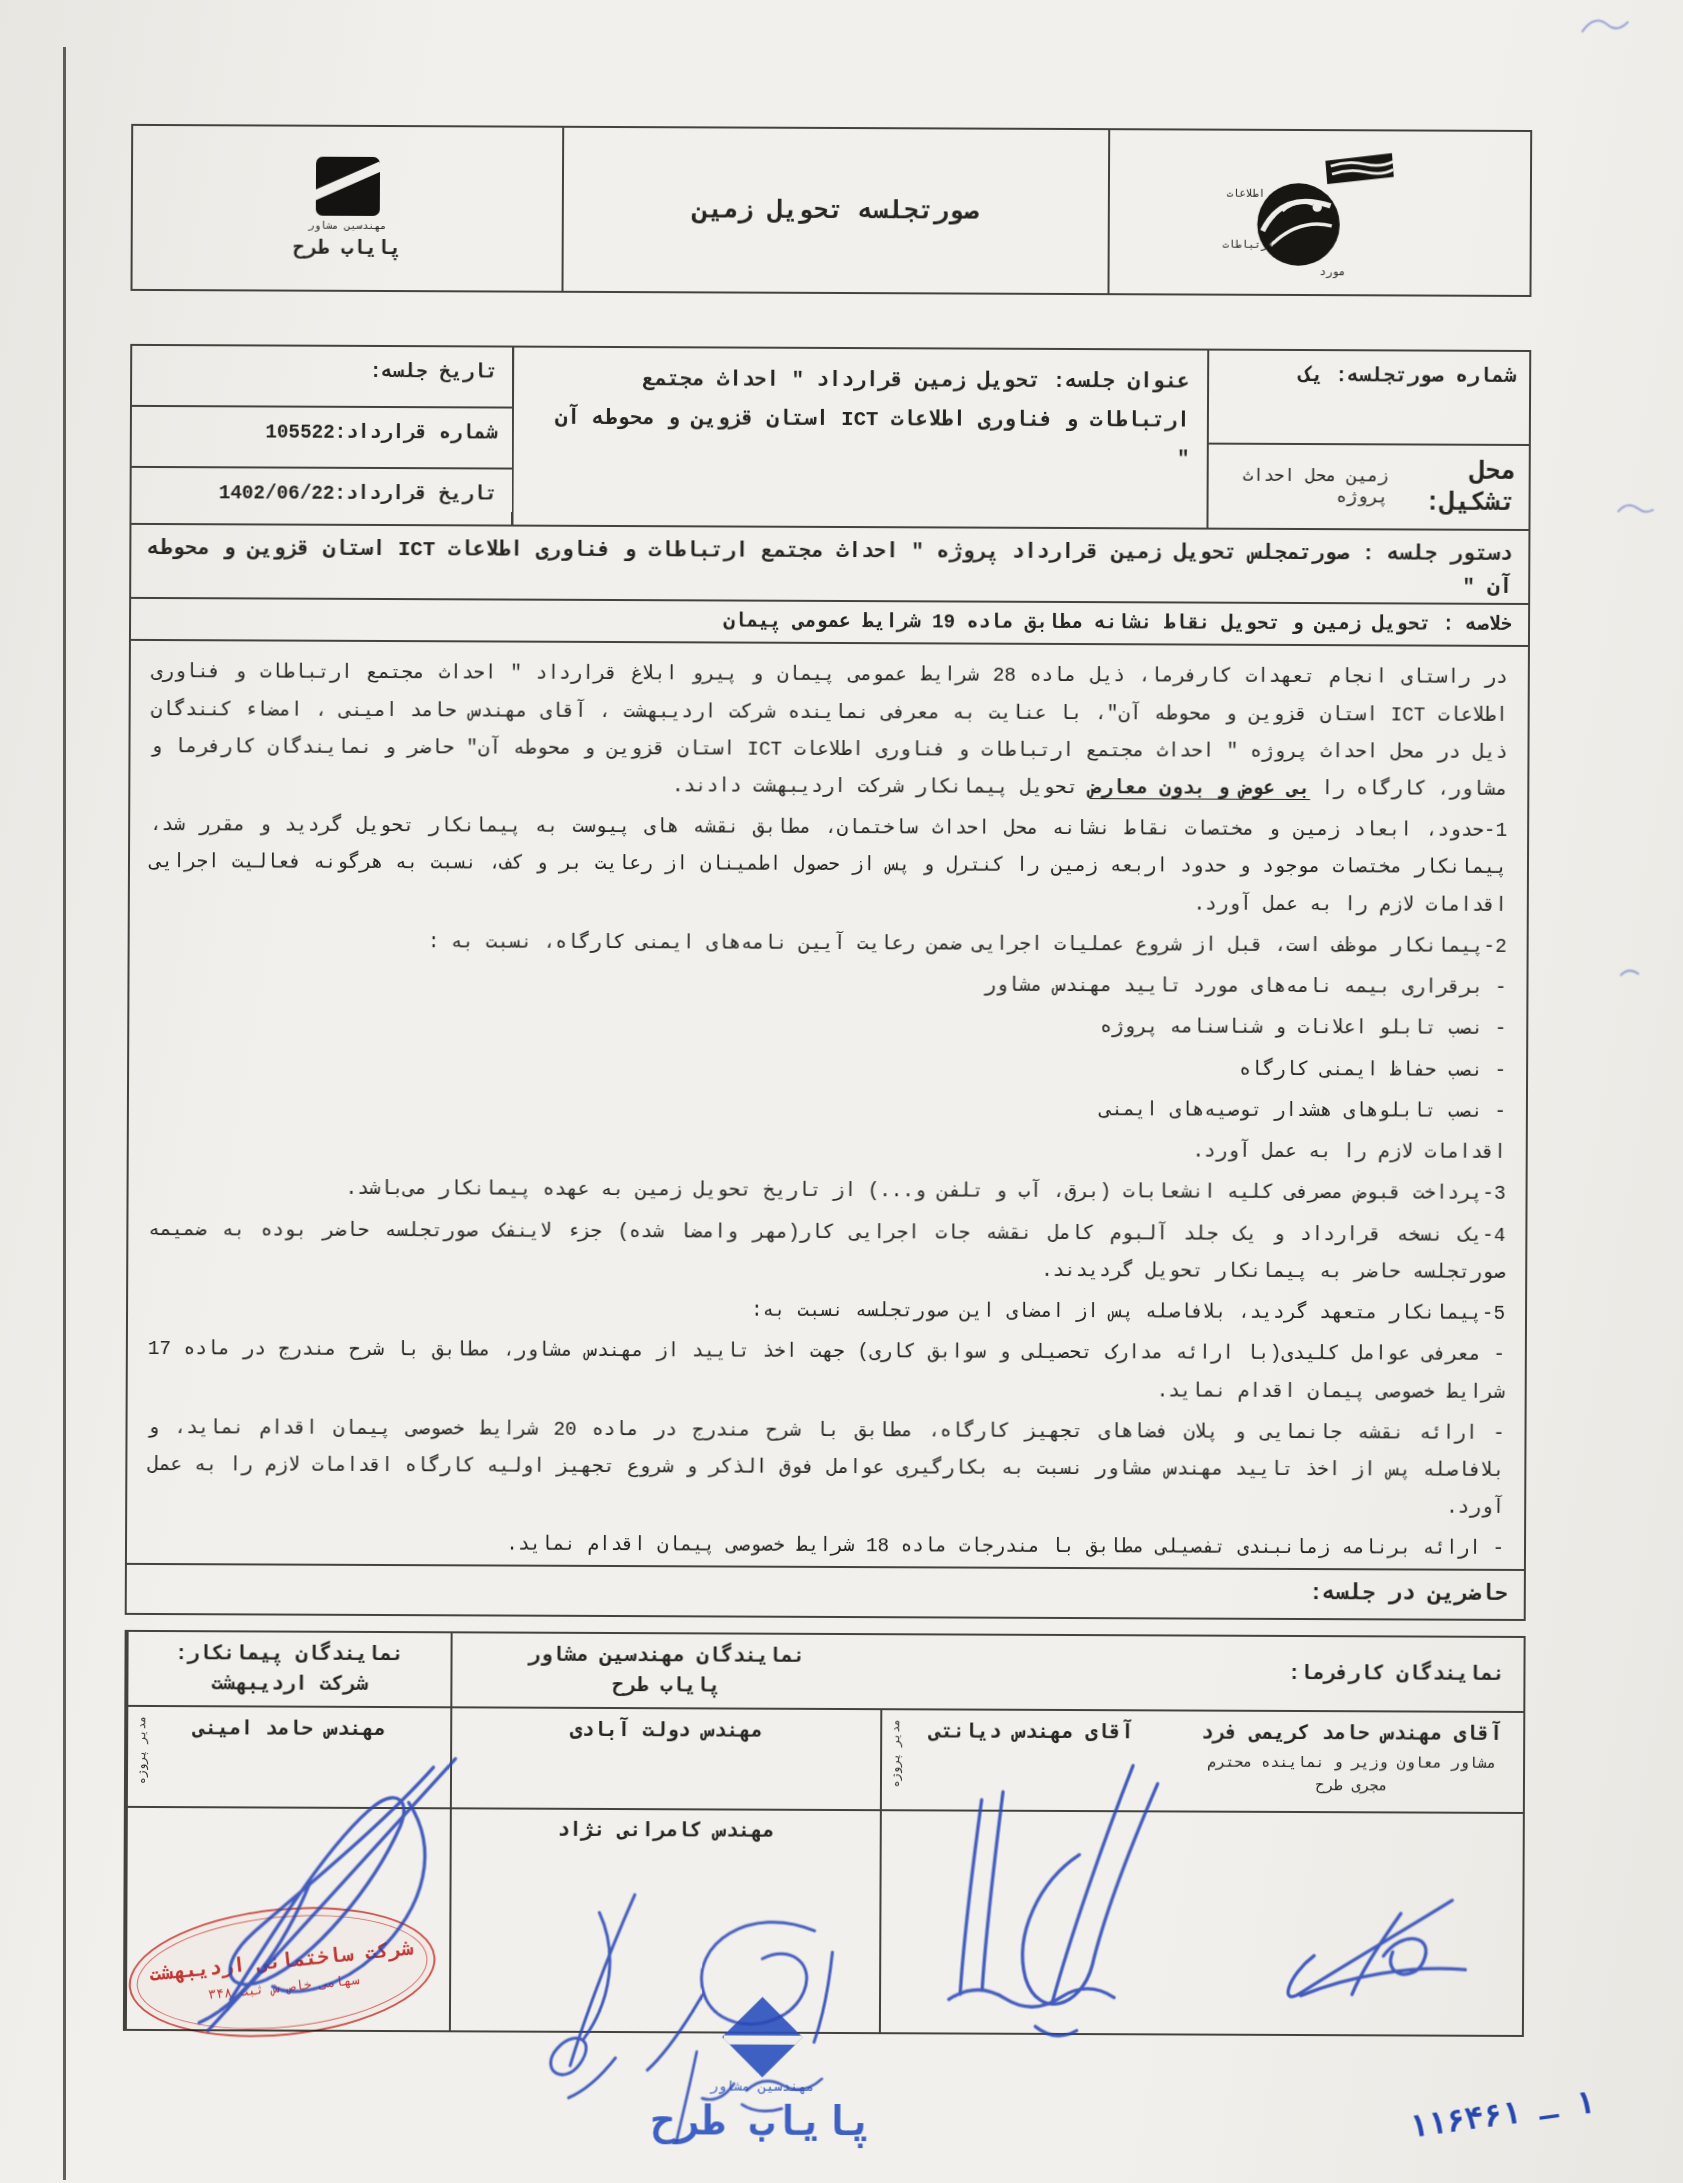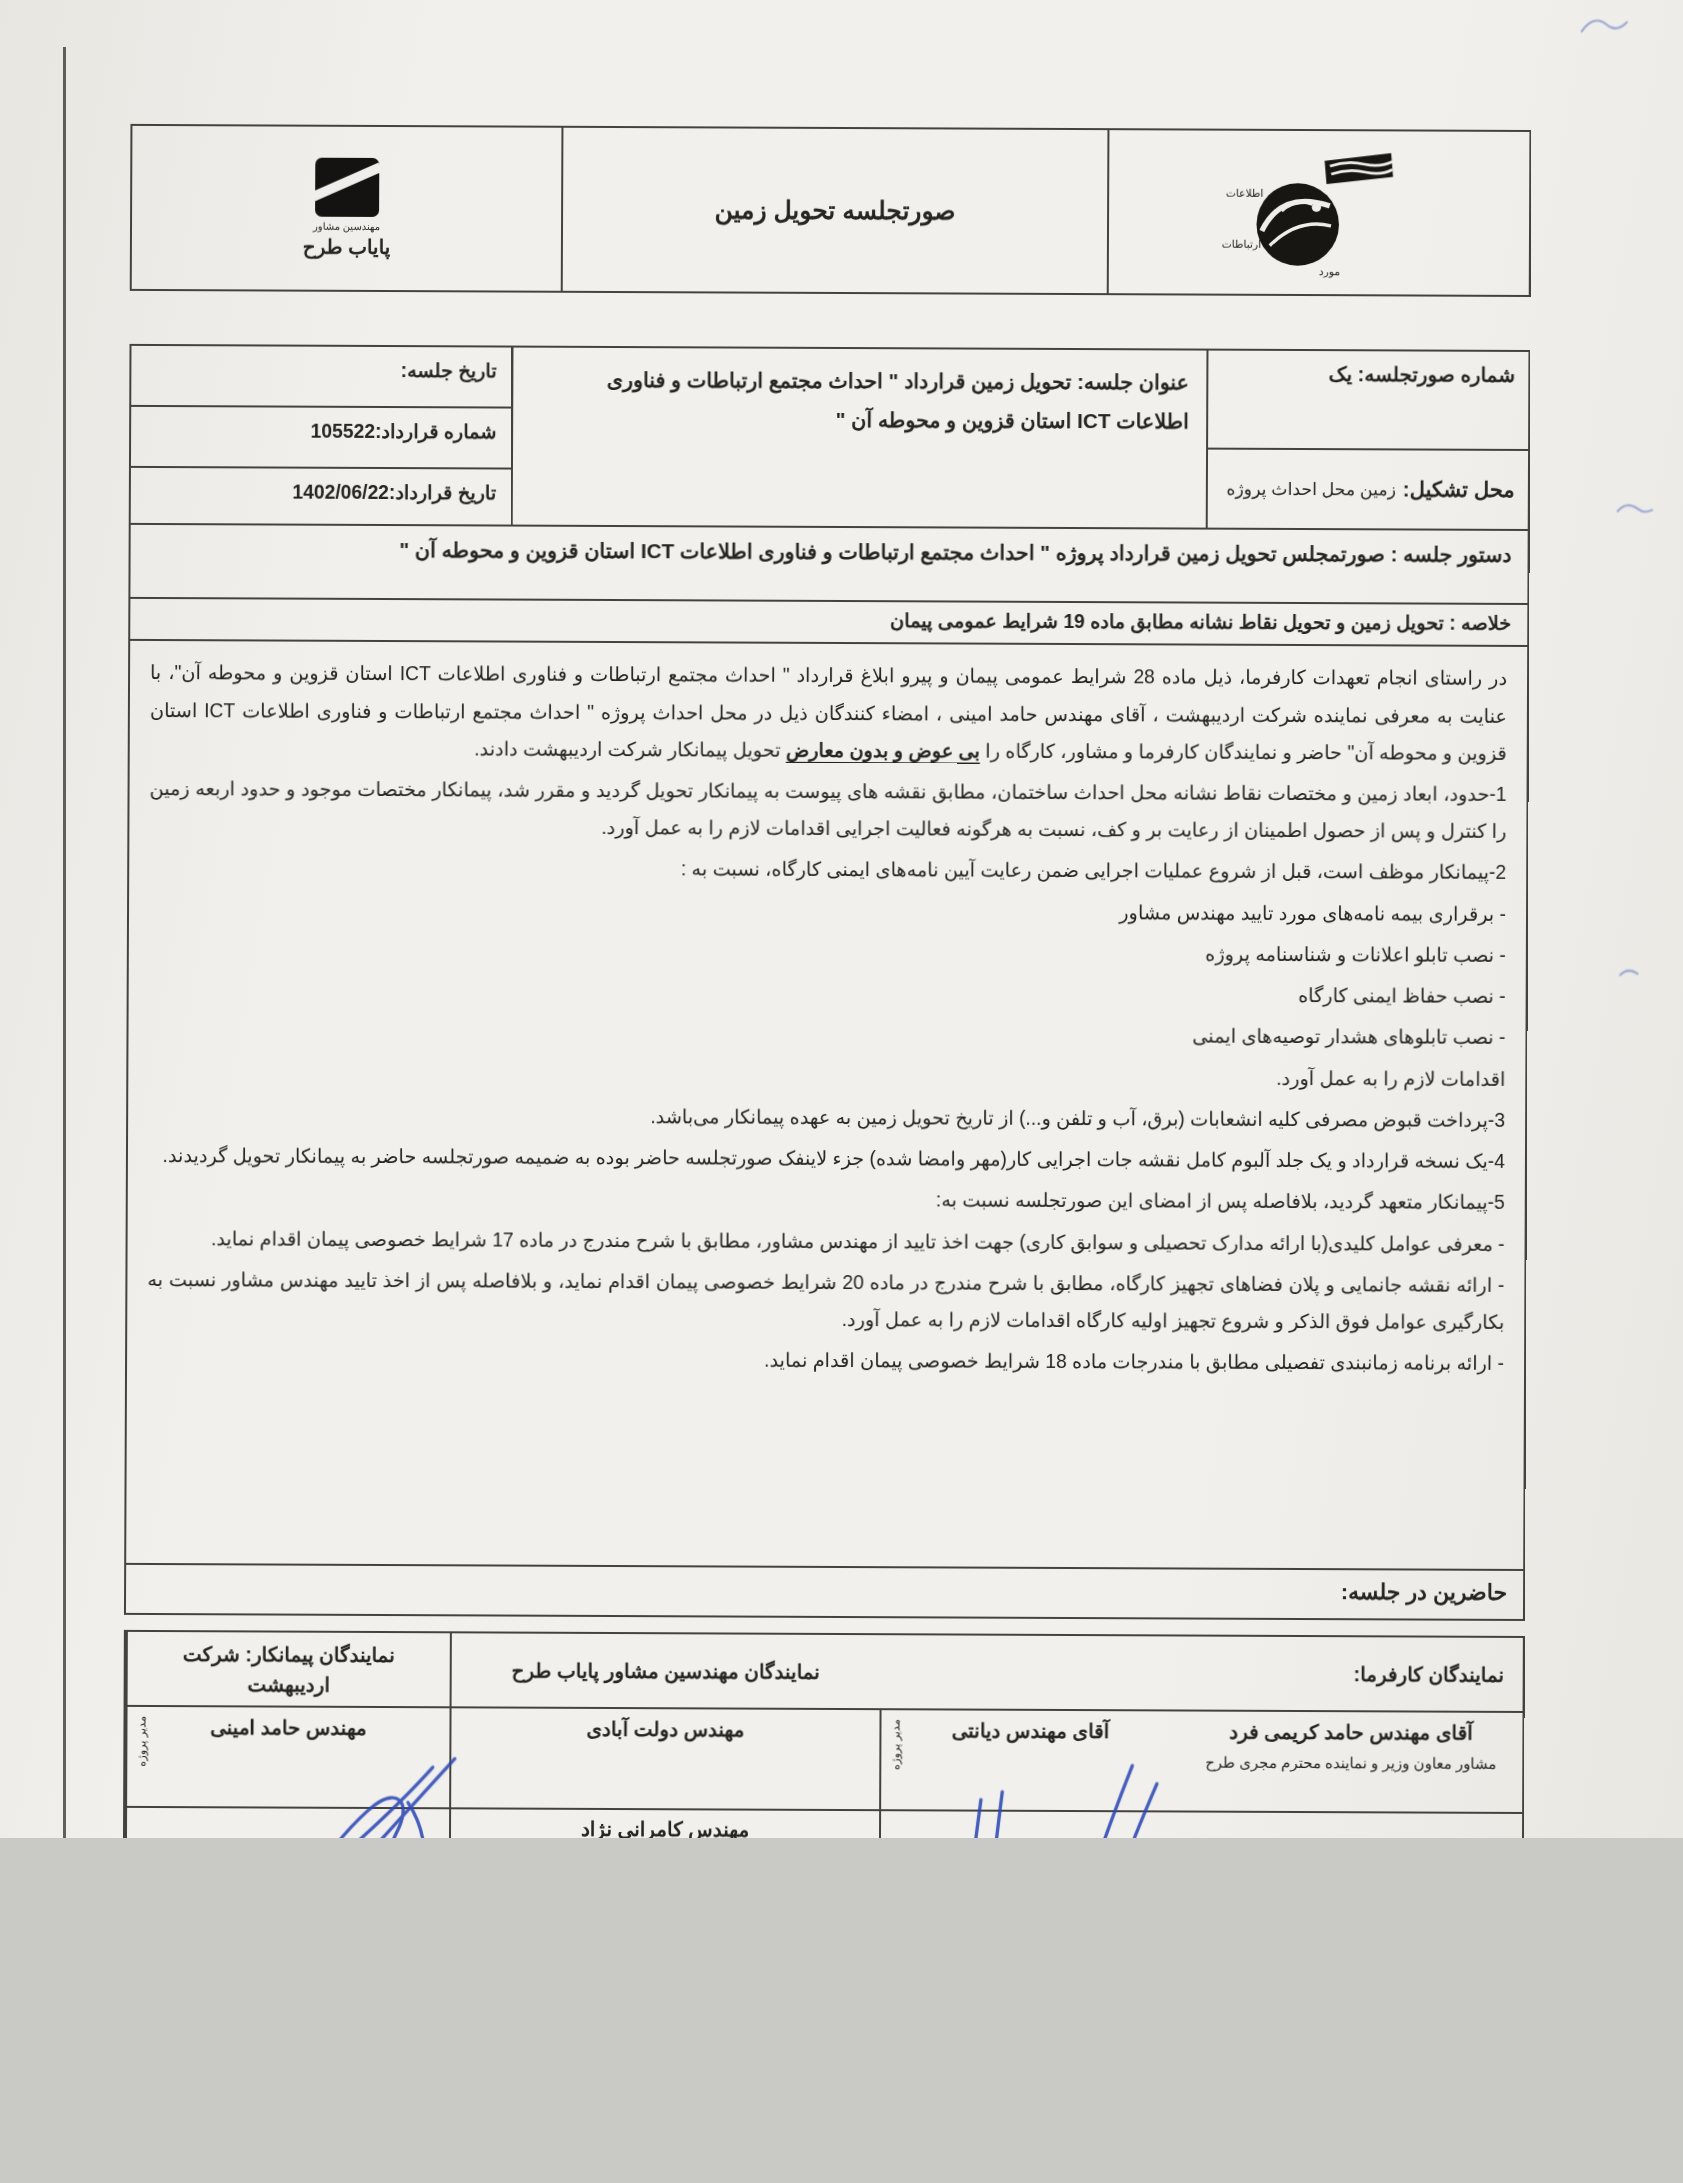--- a/index.html
+++ b/index.html
@@ -1,19 +1,19 @@
 <!DOCTYPE html>
 <html lang="fa" dir="rtl" style="font-size:10.7px"><head>
 <meta charset="utf-8">
 <style>
   *{margin:0;padding:0;box-sizing:border-box}
   html,body{background:#c9c9c5}
-  .page{position:relative;width:1683px;height:1838px;margin:0 auto;overflow:hidden;
+  .page{position:relative;width:1683px;height:2183px;margin:0 auto;overflow:hidden;
         background:linear-gradient(100deg,#e7e6e1 0%,#f1f0ec 22%,#f1f0ec 72%,#e8e7e2 100%);
-        font-family:Liberation Sans, sans-serif;color:#262522;direction:rtl}
+        font-family:Liberation Mono, monospace;color:#262522;direction:rtl}
   .doc{position:absolute;inset:0;transform:rotate(.25deg)}
   .scan-line{position:absolute;left:63px;top:47px;width:3.3px;height:2133px;background:#23221f;opacity:.7}
   .bx{position:absolute;left:127px;width:1401px;border:2px solid #44423c}
   .bold{font-weight:bold}
 
   
   .hdr{top:127px;height:167px;display:flex}
   .hcell{height:100%;display:flex;align-items:center;justify-content:center}
   .hcell+.hcell{border-right:2px solid #44423c}
   .h-ministry{width:420px}
@@ -29,21 +29,21 @@
   .consult-big{font-size:20px;font-weight:bold}
 
   
   .meta{top:347px;height:181px;display:flex}
   .mcol{height:100%;display:flex;flex-direction:column}
   .col-r{width:320px}
   .col-m{flex:1;border-right:2px solid #44423c;border-left:2px solid #44423c}
   .col-l{width:380px}
   .mr1{height:99px;border-bottom:2px solid #44423c;padding:10.7px 13.3px;font-weight:bold;font-size:20px}
   .mr2{flex:1;padding:10.7px 13.3px;font-size:17.3px;display:flex;align-items:center;gap:6.7px}
-  .mr2 .bold{font-size:21px}
+  .mr2 .bold{font-size:25px}
   .mtitle{padding:13.3px 17.3px;font-weight:bold;font-size:20.7px;line-height:1.85;text-align:right}
   .ml{border-bottom:2px solid #44423c;padding:12px 14.7px;font-weight:bold;font-size:19.3px;height:61px}
   .ml.last{border-bottom:none;flex:1}
 
   .agenda{top:526px;height:76px;padding:7.3px 16px;font-weight:bold;font-size:20.7px;line-height:1.6;text-align:justify}
   .summary{top:600px;height:44px;padding:7.3px 16px;font-weight:bold;font-size:19.3px}
 
   .body-box{top:642px;height:926px;padding:13.3px 20px 0;font-size:19.3px;line-height:1.93;text-align:right;overflow:hidden}
   .body-box p{margin-bottom:4px}
   .just{text-align:justify}

